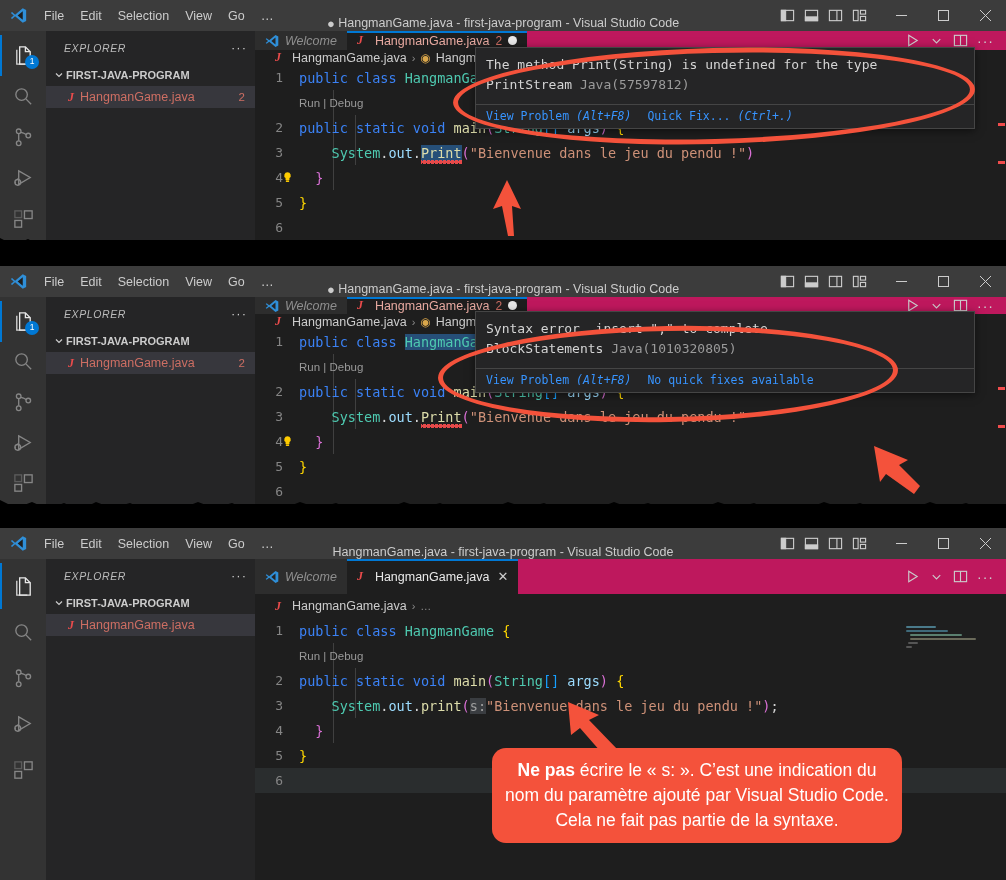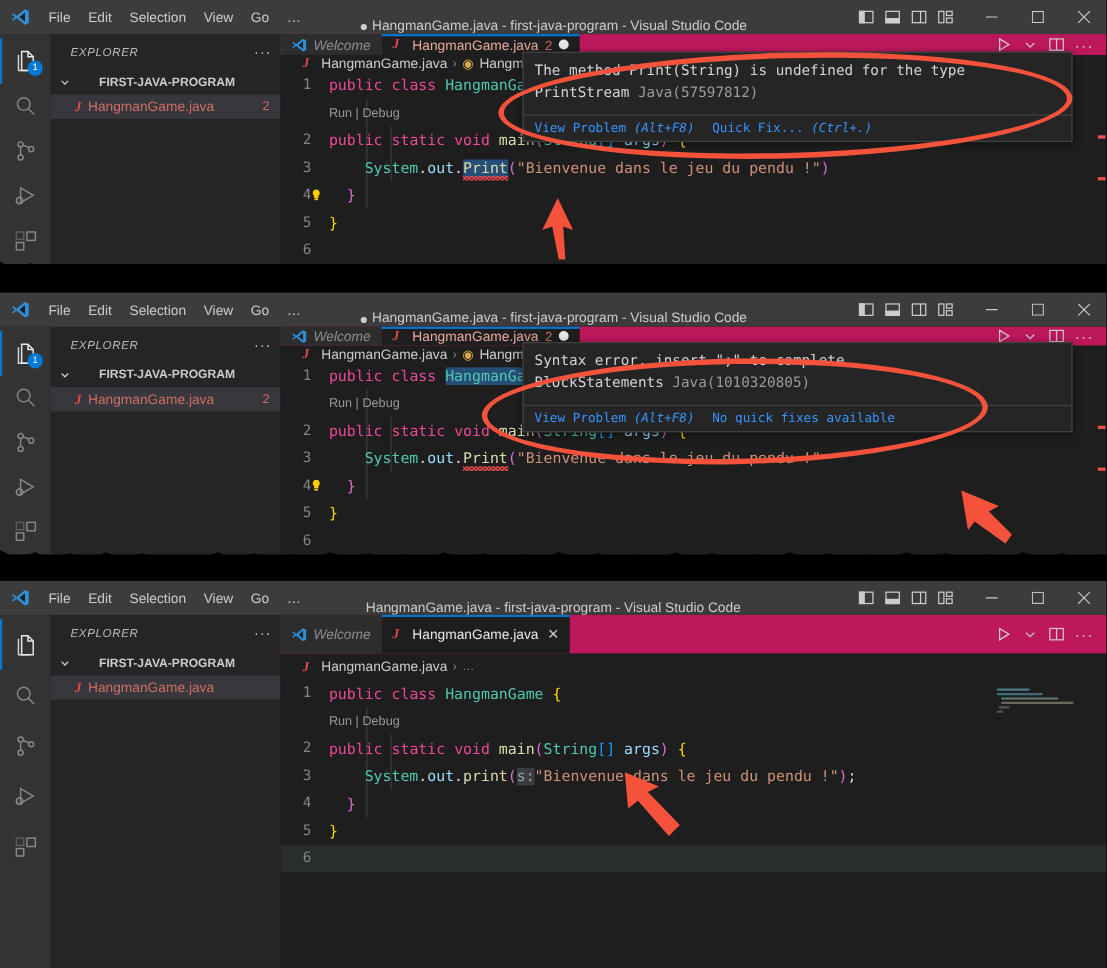--- a/index.html
+++ b/index.html
@@ -56,21 +56,21 @@
     position:absolute; right:7px; bottom:7px; background:#0078d4; color:#fff;
     font-size:8.5px; line-height:13px; min-width:14px; height:14px; border-radius:7px;
     text-align:center; font-family:"Liberation Sans", sans-serif;
   }
 
   
   .sidebar { width:209px; background:#252526; display:flex; flex-direction:column; }
   .sb-head { height:33px; display:flex; align-items:center; padding:0 8px 0 18px; }
   .sb-title { font-size:10.5px; letter-spacing:0.6px; color:#bbbbbb;font-style:italic; }
   .sb-dots { margin-left:auto; color:#cccccc; font-size:13px; letter-spacing:1px; line-height:8px; }
-  .sb-section { height:22px; display:flex; align-items:center; padding-left:6px; font-size:11px; font-weight:bold; color:#cccccc;gap:24px; }
+  .sb-section { height:22px; display:flex; align-items:center; padding-left:6px; font-size:11px; font-weight:bold; color:#cccccc; }
   .chev { width:14px; height:14px; display:inline-flex; align-items:center; justify-content:center; color:#cccccc; }
   .chev svg { width:10px; height:10px; }
   .file-row {
     height:22px; display:flex; align-items:center; padding-left:22px; padding-right:10px;
     font-size:12.5px; color:#cd6e63; background:#37373d;
   }
   .jicon { color:#e94b4b; font-weight:bold; font-size:12px; font-family:"Liberation Serif", serif; margin-right:6px; font-style:italic;}
   .file-count { margin-left:auto; color:#cd6e63; font-size:11.5px; }
 
   
@@ -96,21 +96,21 @@
 
   
   .code { flex:1; position:relative; font-family:"DejaVu Sans Mono", monospace; font-size:13.5px; }
   .cline { position:relative; height:25px; display:flex; align-items:center; white-space:pre; }
   .ln { width:44px; text-align:right; padding-right:16px; color:#858585; font-size:13px; flex:none; }
   .lens { color:#999999; font-family:"Liberation Sans", sans-serif; font-size:11.5px; }
   .indent-guide { position:absolute; top:0; bottom:0; width:1px; background:#404040; }
   .bulb { position:absolute; left:26px; width:13px; height:13px; }
 
   
-  .kw { color:#ec4899; }
+  .kw { color:#3b82f6; }
   .typ { color:#4ec9b0; }
   .mth { color:#dcdcaa; }
   .var { color:#9cdcfe; }
   .str { color:#ce9178; }
   .par { color:#ffd700; }
   .par2 { color:#da70d6; }
   .par3 { color:#179fff; }
   .pln { color:#d4d4d4; }
   .hint { color:#a0a0a0; background:#3a3d41; }
 
@@ -863,15 +863,18 @@
     <div class="ellipse" style="left:438px; top:326px; width:460px; height:96px; transform:rotate(-1deg);"></div>
 
     <svg style="position:absolute; left:868px; top:440px; width:60px; height:56px;" viewBox="0 0 60 56">
       <path d="M46 54 L18 34 L12 42 L6 6 L40 20 L31 25 L52 46 Z" fill="#f4523b"></path>
     </svg>
 
     <svg style="position:absolute; left:556px; top:700px; width:70px; height:62px;" viewBox="0 0 70 62">
       <path d="M52 60 L24 28 L15 35 L12 2 L43 15 L33 20 L62 50 Z" fill="#f4523b"></path>
     </svg>
 
+    <div class="callout" style="left:492px; top:748px; width:410px;">
+      <b>Ne pas</b><span> écrire le « s: ». C’est une indication du nom du paramètre ajouté par Visual Studio Code. Cela ne fait pas partie de la syntaxe.</span>
+    </div>
   </div>
 
 </div>
 
 </body></html>

